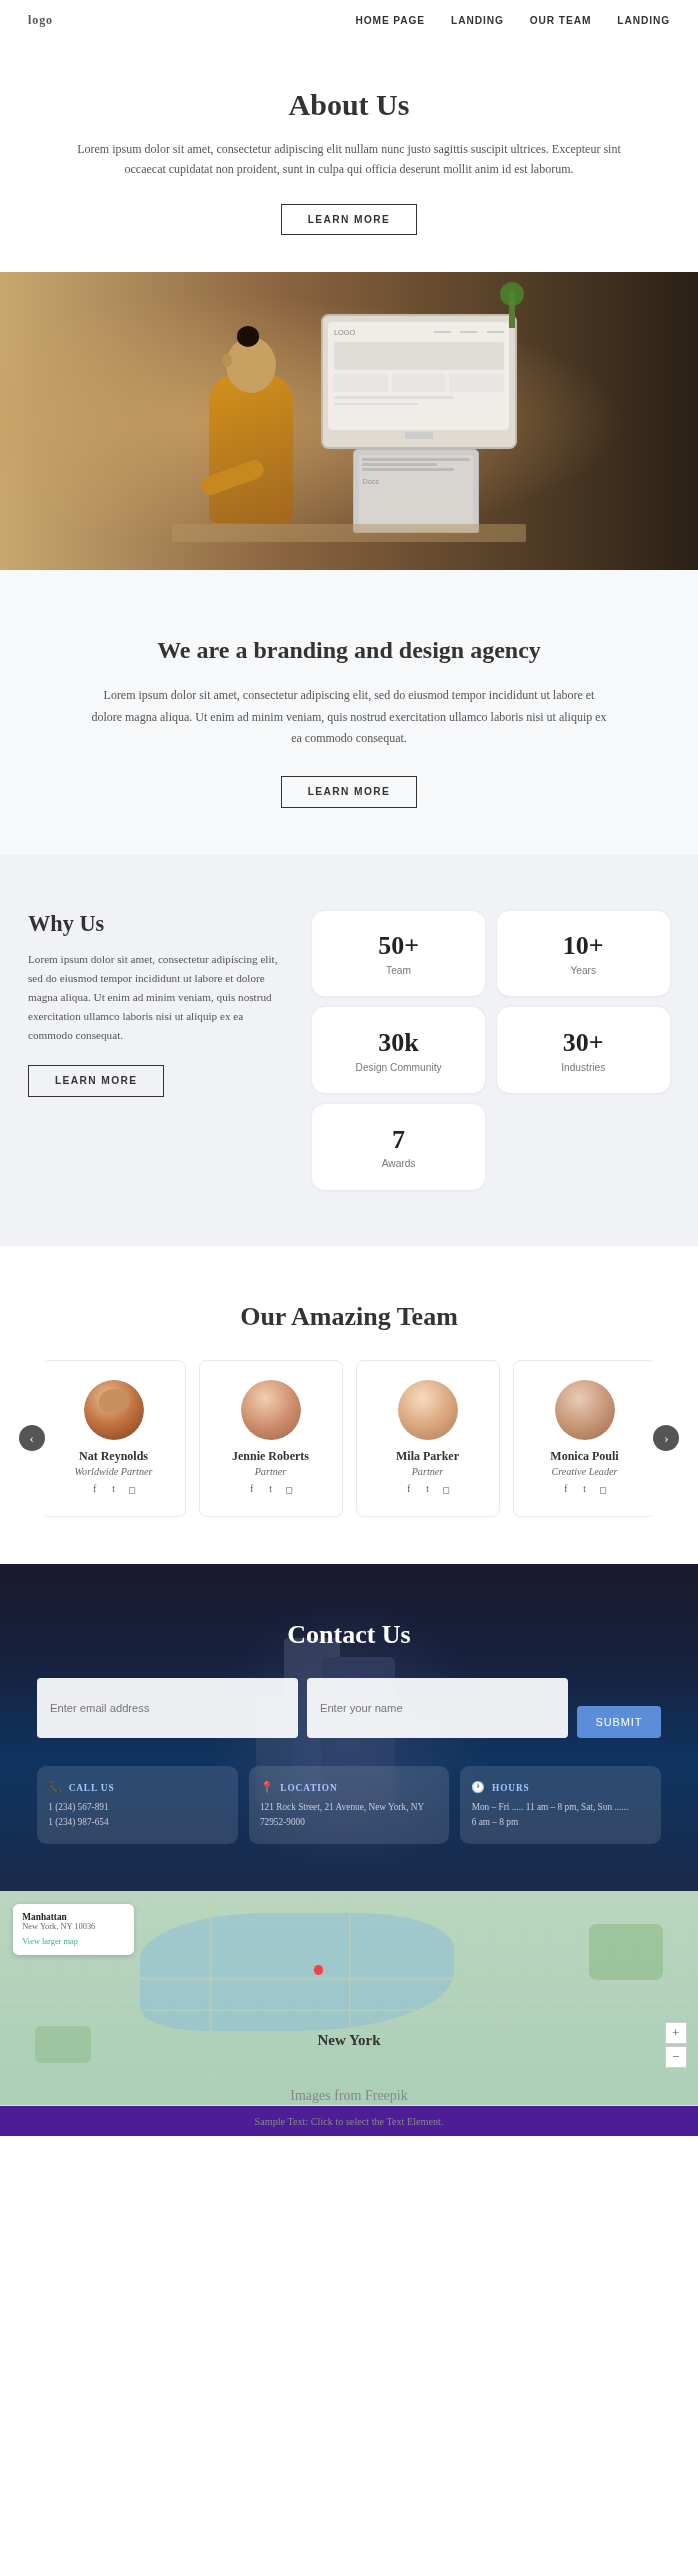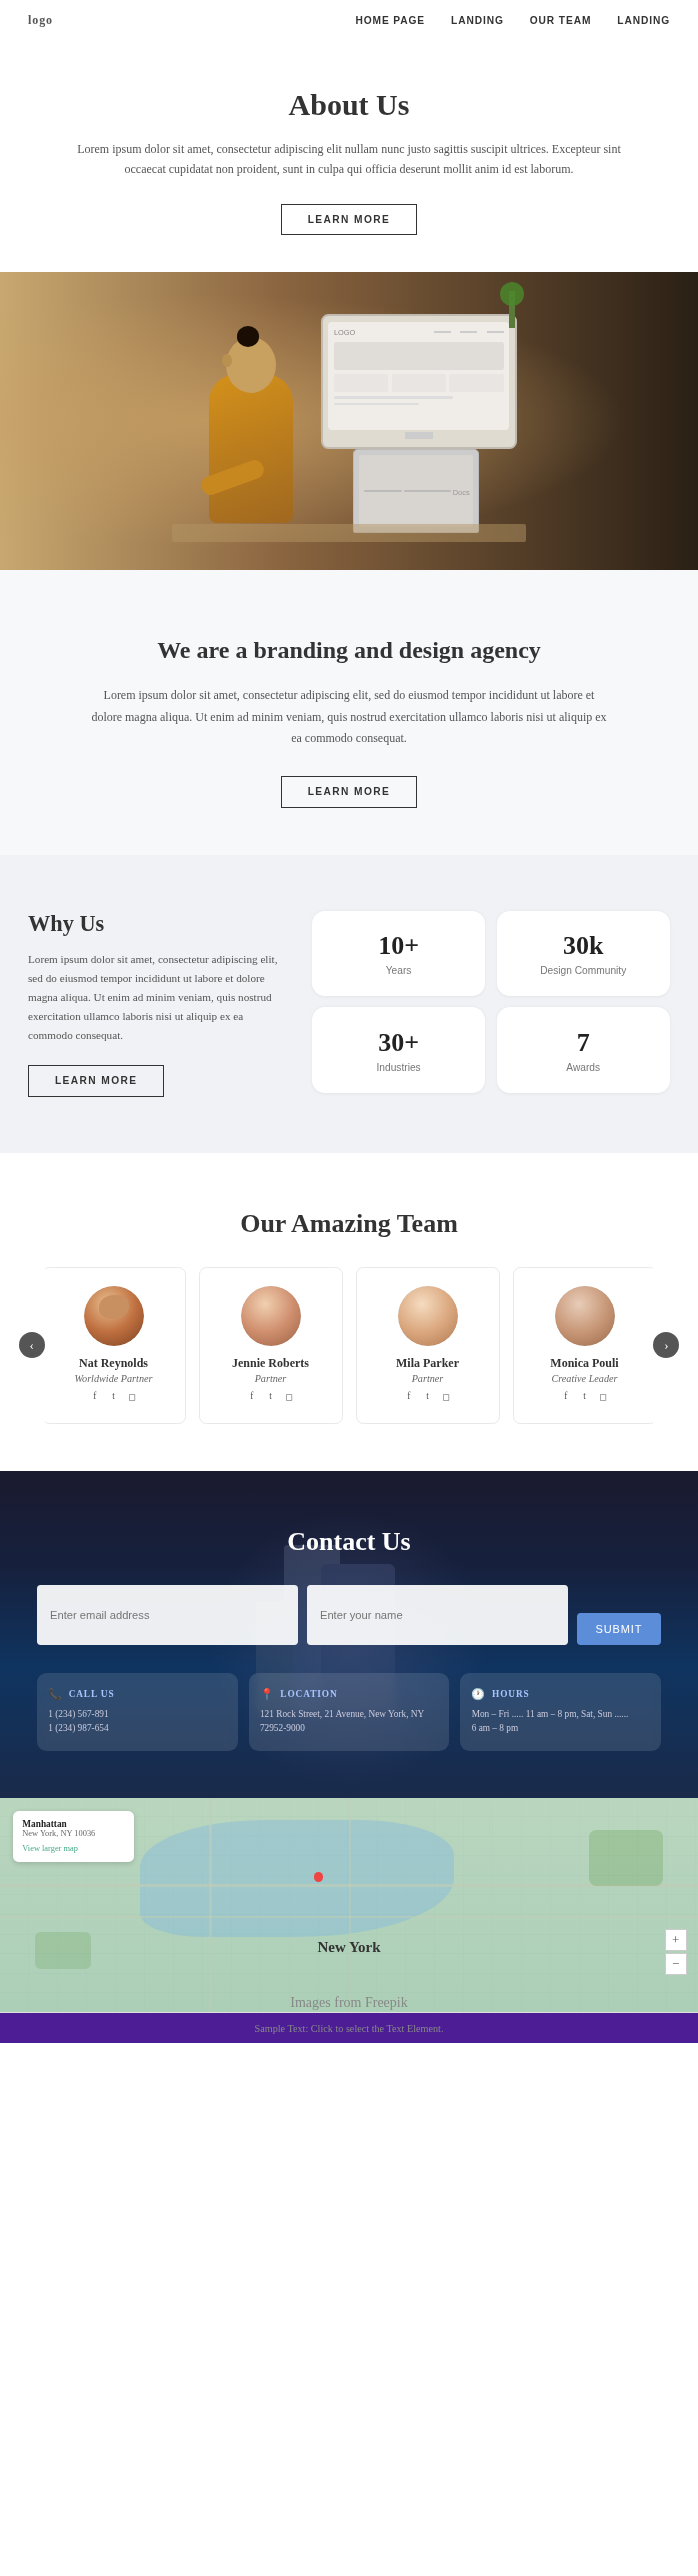--- a/index.html
+++ b/index.html
@@ -237,21 +237,21 @@
             <div style="height:18.6px;flex:1;background:#e8e5e2;border-radius:1.9px;"></div>
           </div>
           <div style="height:2.8px;background:#ddd;border-radius:1.9px;width:70%;"></div>
           <div style="height:2.8px;background:#ddd;border-radius:1.9px;width:50%;"></div>
         </div>
 
         <div style="width:28px;height:7.4px;background:#ccc;margin:1.9px auto 0;"></div>
       </div>
 
       <div style="position:absolute;right:47px;bottom:9.3px;width:126px;height:84px;background:#ccc;border-radius:4.7px 4.7px 1.9px 1.9px;border:1.9px solid #bbb;padding:4.7px;">
-        <div style="width:100%;height:100%;background:#d8d5d0;border-radius:2.8px;display:flex;gap:2px;padding:3.7px;align-items:center;">
+        <div style="width:100%;height:100%;background:#d8d5d0;border-radius:2.8px;display:flex;flex-direction:column;gap:2px;padding:3.7px;">
           <div style="height:2.8px;background:#bbb;border-radius:0.9px;"></div>
           <div style="height:2.8px;background:#bbb;border-radius:0.9px;width:70%;"></div>
           <div style="height:2.8px;background:#bbb;border-radius:0.9px;width:85%;"></div>
           <div style="display:flex;gap:1.9px;margin-top:3.7px;">
             <div style="font-size:7.4px;color:#999;font-family:Arial;">Docs</div>
           </div>
         </div>
       </div>
 
       <div style="position:absolute;bottom:0;left:0;right:0;height:18.6px;background:rgba(180,150,100,0.5);border-radius:1.9px;"></div>
@@ -272,20 +272,24 @@
 
 <section class="why-section">
   <div class="why-left">
     <h2>Why Us</h2>
     <p>Lorem ipsum dolor sit amet, consectetur adipiscing elit, sed do eiusmod tempor incididunt ut labore et dolore magna aliqua. Ut enim ad minim veniam, quis nostrud exercitation ullamco laboris nisi ut aliquip ex ea commodo consequat.</p>
     <a class="btn-outline">LEARN MORE</a>
   </div>
   <div class="why-right">
     <div class="stats-grid">
       <div class="stat-card">
+        <div class="stat-number">50+</div>
+        <div class="stat-label">Team</div>
+      </div>
+      <div class="stat-card">
         <div class="stat-number">10+</div>
         <div class="stat-label">Years</div>
       </div>
       <div class="stat-card">
         <div class="stat-number">30k</div>
         <div class="stat-label">Design Community</div>
       </div>
       <div class="stat-card">
         <div class="stat-number">30+</div>
         <div class="stat-label">Industries</div>

